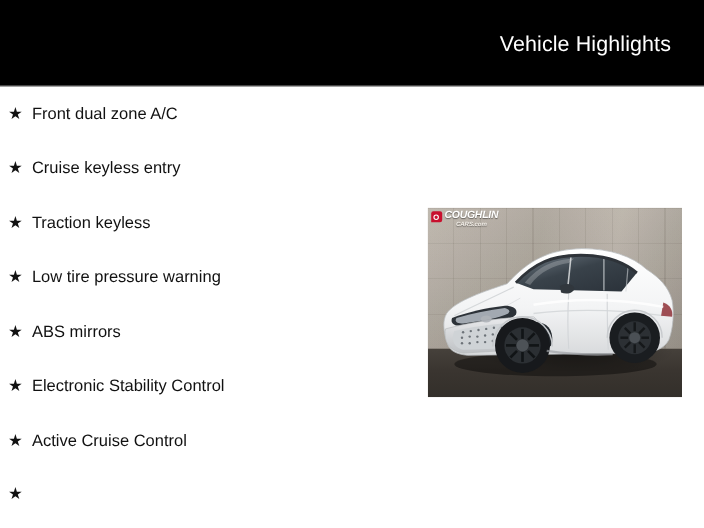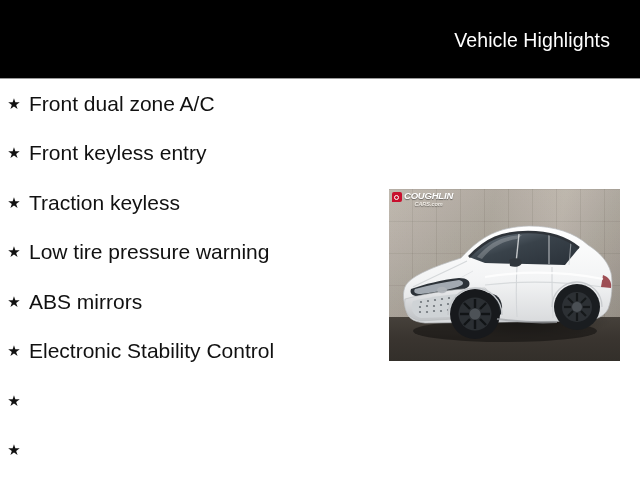--- a/index.html
+++ b/index.html
@@ -75,21 +75,21 @@
     top: 50%;
     transform: translateY(-50%);
     width: 14px;
     height: 16px;
     line-height: 16px;
     font-size: 15px;
     color: #111111;
     text-align: center;
   }
   .highlight-label {
-    font-size: 21px;
+    font-size: 15px;
     line-height: 20px;
     color: #111111;
     white-space: nowrap;
   }
 
   
   #vehicle-photo {
     position: absolute;
     left: 389px;
     top: 189px;
@@ -204,40 +204,41 @@
   </div>
   <div id="header-rule"></div>
 
   <ul id="highlights-list">
     <li class="highlight-item">
       <span class="bullet-icon">★</span>
       <span class="highlight-label">Front dual zone A/C</span>
     </li>
     <li class="highlight-item">
       <span class="bullet-icon">★</span>
-      <span class="highlight-label">Front keyless entry</span>
+      <span class="highlight-label">Cruise keyless entry</span>
     </li>
     <li class="highlight-item">
       <span class="bullet-icon">★</span>
       <span class="highlight-label">Traction keyless</span>
     </li>
     <li class="highlight-item">
       <span class="bullet-icon">★</span>
       <span class="highlight-label">Low tire pressure warning</span>
     </li>
     <li class="highlight-item">
       <span class="bullet-icon">★</span>
       <span class="highlight-label">ABS mirrors</span>
     </li>
     <li class="highlight-item">
       <span class="bullet-icon">★</span>
       <span class="highlight-label">Electronic Stability Control</span>
     </li>
     <li class="highlight-item">
       <span class="bullet-icon">★</span>
+      <span class="highlight-label">Active Cruise Control</span>
     </li>
     <li class="highlight-item">
       <span class="bullet-icon">★</span>
     </li>
   </ul>
 
   <div id="vehicle-photo">
     <div class="photo-wall"></div>
     <div class="photo-floor"></div>
 

